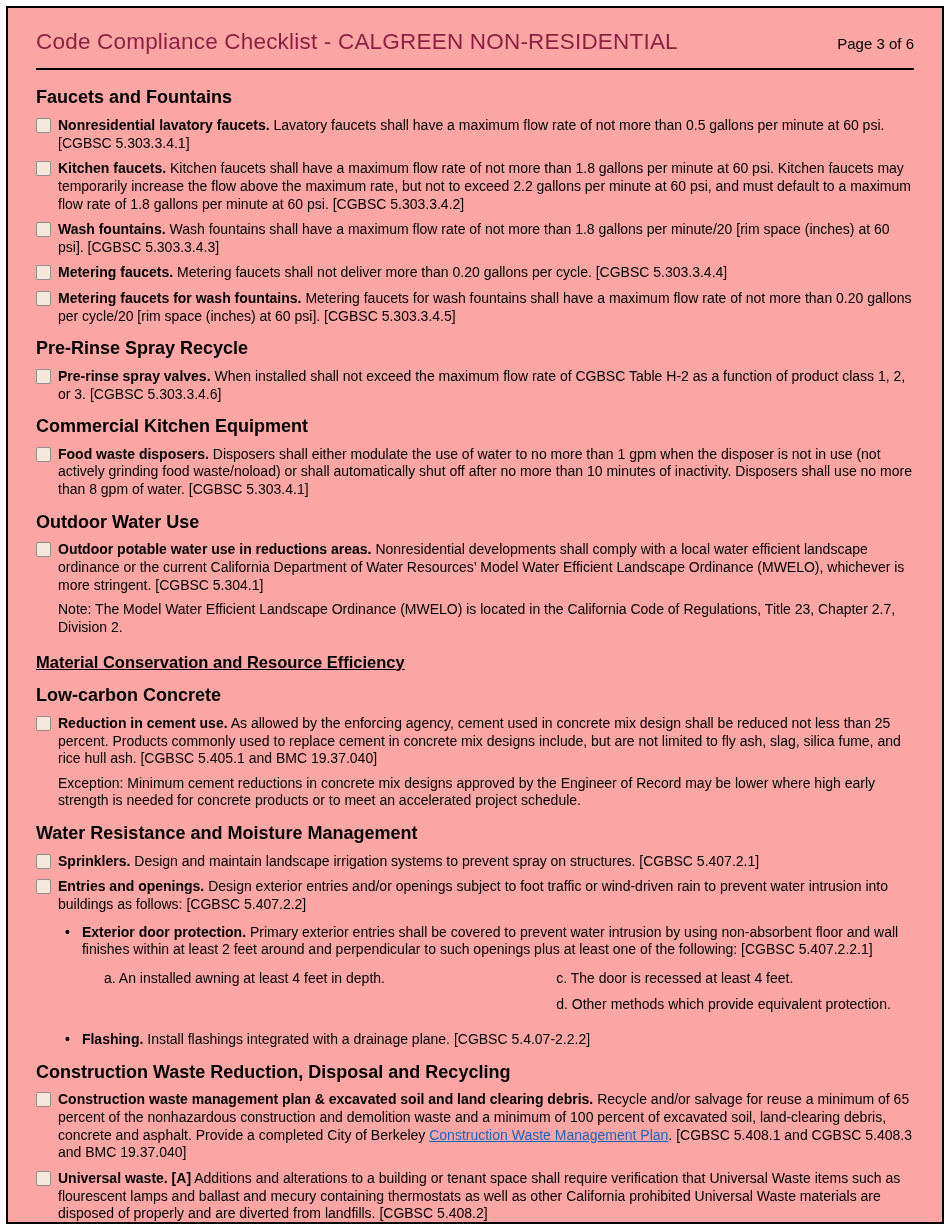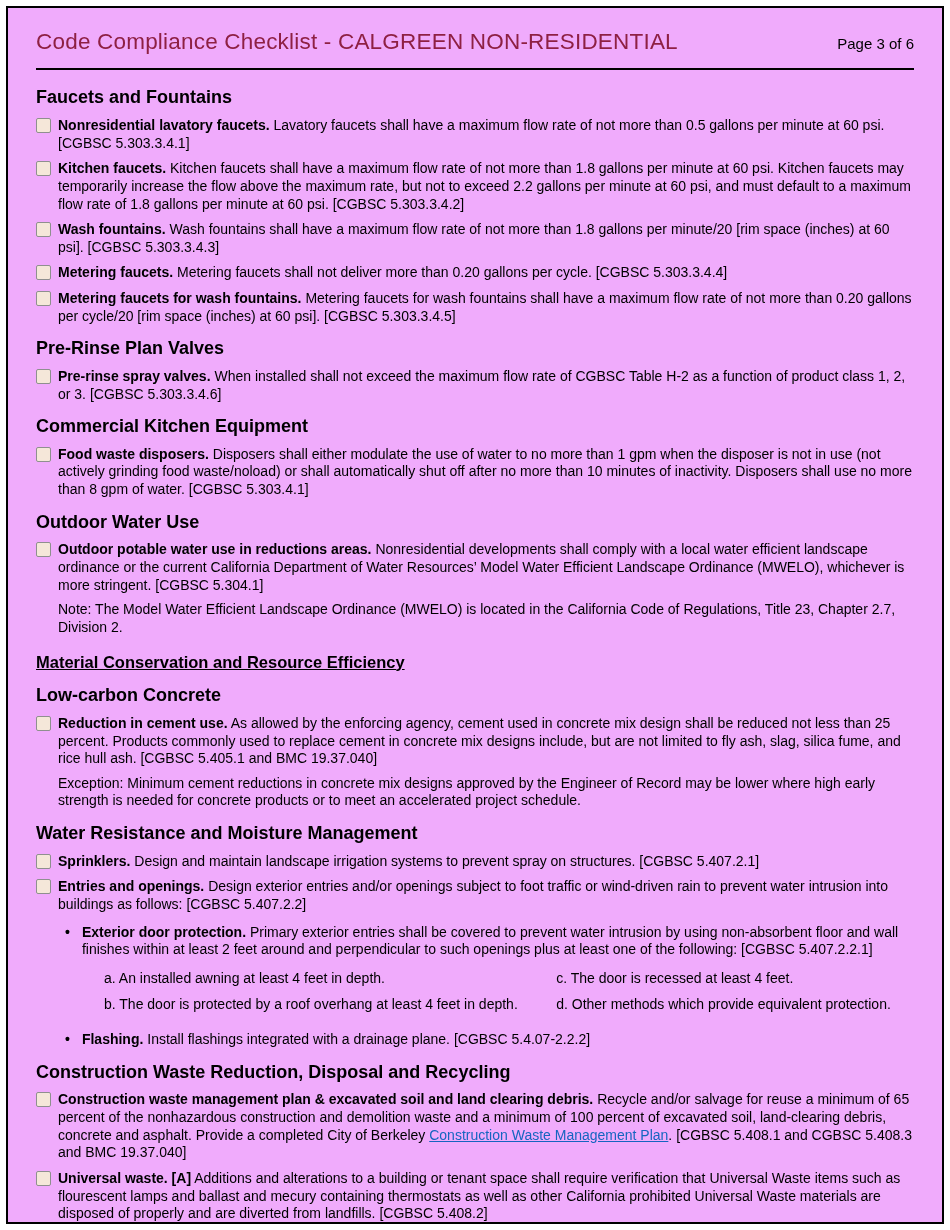--- a/index.html
+++ b/index.html
@@ -4,21 +4,21 @@
 <style>
   :root{
     --title-maroon:#8E2043;
     --checkbox-fill:#F5E7D9;
     --checkbox-border:#8F8F8F;
     --link-blue:#1565C0;
   }
   *{margin:0;padding:0;box-sizing:border-box;}
   html,body{width:950px;height:1230px;}
   body{background:#fff;color:#000;font-family:"Liberation Sans",sans-serif;font-size:14px;line-height:1.26;}
-  .page{width:938px;height:1218px;margin:6px;border:2px solid #000;padding:20px 28px 0 28px;overflow:hidden;background:#f0abfc;}
+  .page{width:938px;height:1218px;margin:6px;border:2px solid #000;padding:20px 28px 0 28px;overflow:hidden;background:#fca5a5;}
   .hdr{display:flex;justify-content:space-between;align-items:baseline;}
   .title{font-size:22.5px;font-weight:normal;color:var(--title-maroon);letter-spacing:.2px;}
   .pagenum{font-size:15px;color:#000;white-space:nowrap;}
   .rule{border-bottom:2px solid #000;margin-top:12px;margin-bottom:16px;}
   .sec{font-size:18px;font-weight:bold;margin:12px 0 3px;}
   .major{font-size:16.5px;font-weight:bold;margin:15px 0 4px;text-decoration:underline;}
   .item{display:flex;gap:7px;margin:8px 0;}
   .cb{flex:none;width:15px;height:15px;background:var(--checkbox-fill);border:1px solid var(--checkbox-border);border-radius:2px;margin-top:1px;cursor:pointer;}
   .itbody{flex:1;min-width:0;}
   .it b{font-weight:bold;}
@@ -72,21 +72,21 @@
     </div>
   </div>
 
   <div class="item">
     <span class="cb"></span>
     <div class="itbody">
       <p class="it"><b>Metering faucets for wash fountains.</b> <span>Metering faucets for wash fountains shall have a maximum flow rate of not more than 0.20 gallons per cycle/20 [rim space (inches) at 60 psi]. [CGBSC 5.303.3.4.5]</span></p>
     </div>
   </div>
 
-  <div class="sec">Pre-Rinse Plan Valves</div>
+  <div class="sec">Pre-Rinse Spray Recycle</div>
 
   <div class="item">
     <span class="cb"></span>
     <div class="itbody">
       <p class="it"><b>Pre-rinse spray valves.</b> <span>When installed shall not exceed the maximum flow rate of CGBSC Table H-2 as a function of product class 1, 2, or 3. [CGBSC 5.303.3.4.6]</span></p>
     </div>
   </div>
 
   <div class="sec">Commercial Kitchen Equipment</div>
 
@@ -134,21 +134,20 @@
       <p class="it"><b>Entries and openings.</b> <span>Design exterior entries and/or openings subject to foot traffic or wind-driven rain to prevent water intrusion into buildings as follows: [CGBSC 5.407.2.2]</span></p>
 
       <div class="bullet">
         <span class="dot">•</span>
         <p class="it"><b>Exterior door protection.</b> <span>Primary exterior entries shall be covered to prevent water intrusion by using non-absorbent floor and wall finishes within at least 2 feet around and perpendicular to such openings plus at least one of the following: [CGBSC 5.407.2.2.1]</span></p>
       </div>
 
       <div class="options">
         <div class="optcol-left">
           <p class="opt">a. An installed awning at least 4 feet in depth.</p>
-          <p class="opt">b. The door is protected by a roof overhang at least 4 feet in depth.</p>
         </div>
         <div class="optcol-right">
           <p class="opt">c. The door is recessed at least 4 feet.</p>
           <p class="opt">d. Other methods which provide equivalent protection.</p>
         </div>
       </div>
 
       <div class="bullet">
         <span class="dot">•</span>
         <p class="it"><b>Flashing.</b> <span>Install flashings integrated with a drainage plane. [CGBSC 5.4.07-2.2.2]</span></p>

